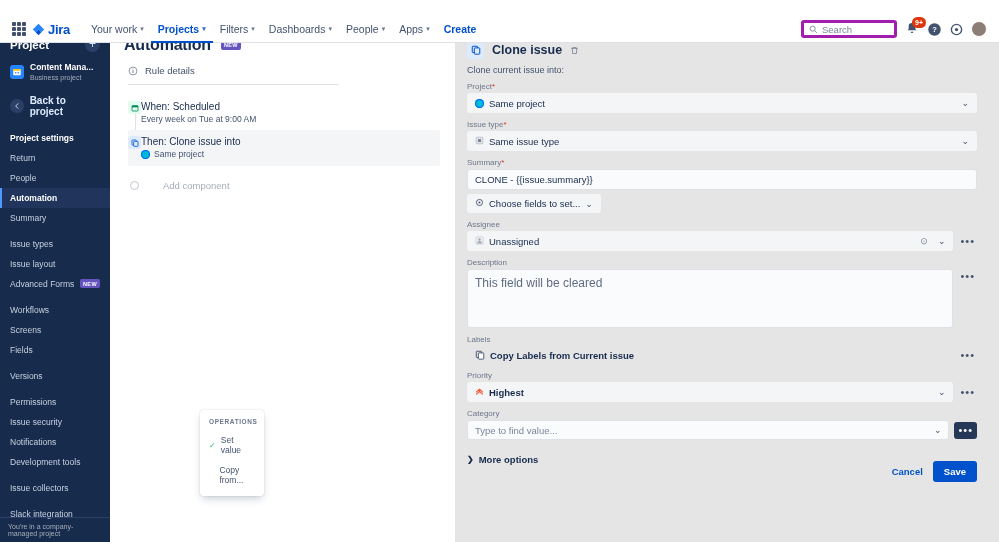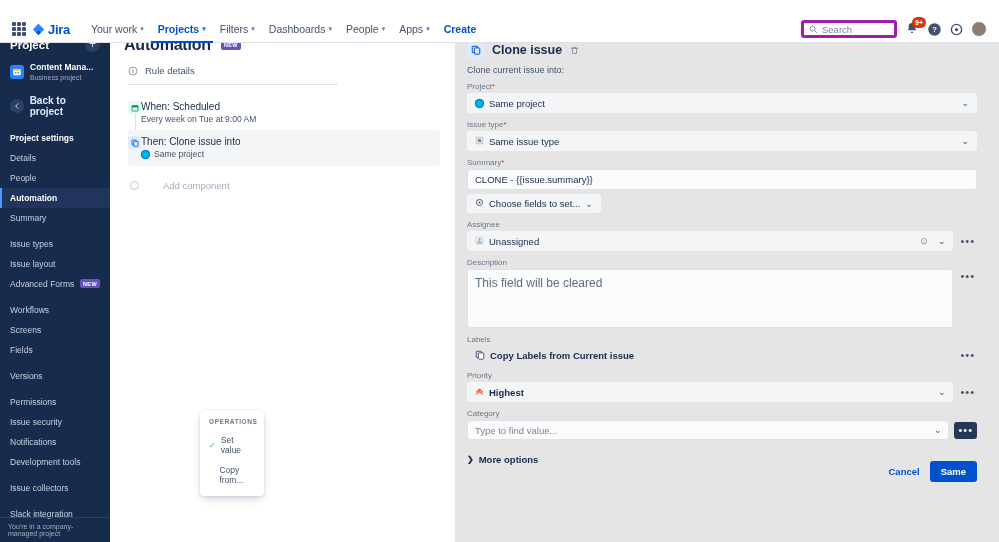--- a/index.html
+++ b/index.html
@@ -277,21 +277,21 @@
         <svg width="8" height="8" viewBox="0 0 24 24">
             <path d="M15 5 L8 12 L15 19" fill="none" stroke="#DEEBFF" stroke-width="2.6" stroke-linecap="round" stroke-linejoin="round"></path>
           </svg>
       </span>
       <span class="sb-back-lb">Back to project</span>
     </div>
 
     <div class="sb-sect">Project settings</div>
 
     <div class="sb-item">
-      <span>Details</span>
+      <span>Return</span>
       </div>
     <div class="sb-item">
       <span>People</span>
       </div>
     <div class="sb-item active">
       <span>Automation</span>
       </div>
     <div class="sb-item">
       <span>Summary</span>
       </div>
@@ -545,21 +545,21 @@
 
     
     <div class="moreopt">
       <span class="arr">❯</span>
       <span>More options</span>
     </div>
 
     
     <div class="actions">
       <span class="btn-cancel">Cancel</span>
-      <button class="btn-save">Same</button>
+      <button class="btn-save">Save</button>
     </div>
   </div>
 
   <div class="opsmenu">
     <div class="ops-head">OPERATIONS</div>
     <div class="ops-item">
       <span class="chk">✓</span>
       <span>Set value</span>
     </div>
     <div class="ops-item">

